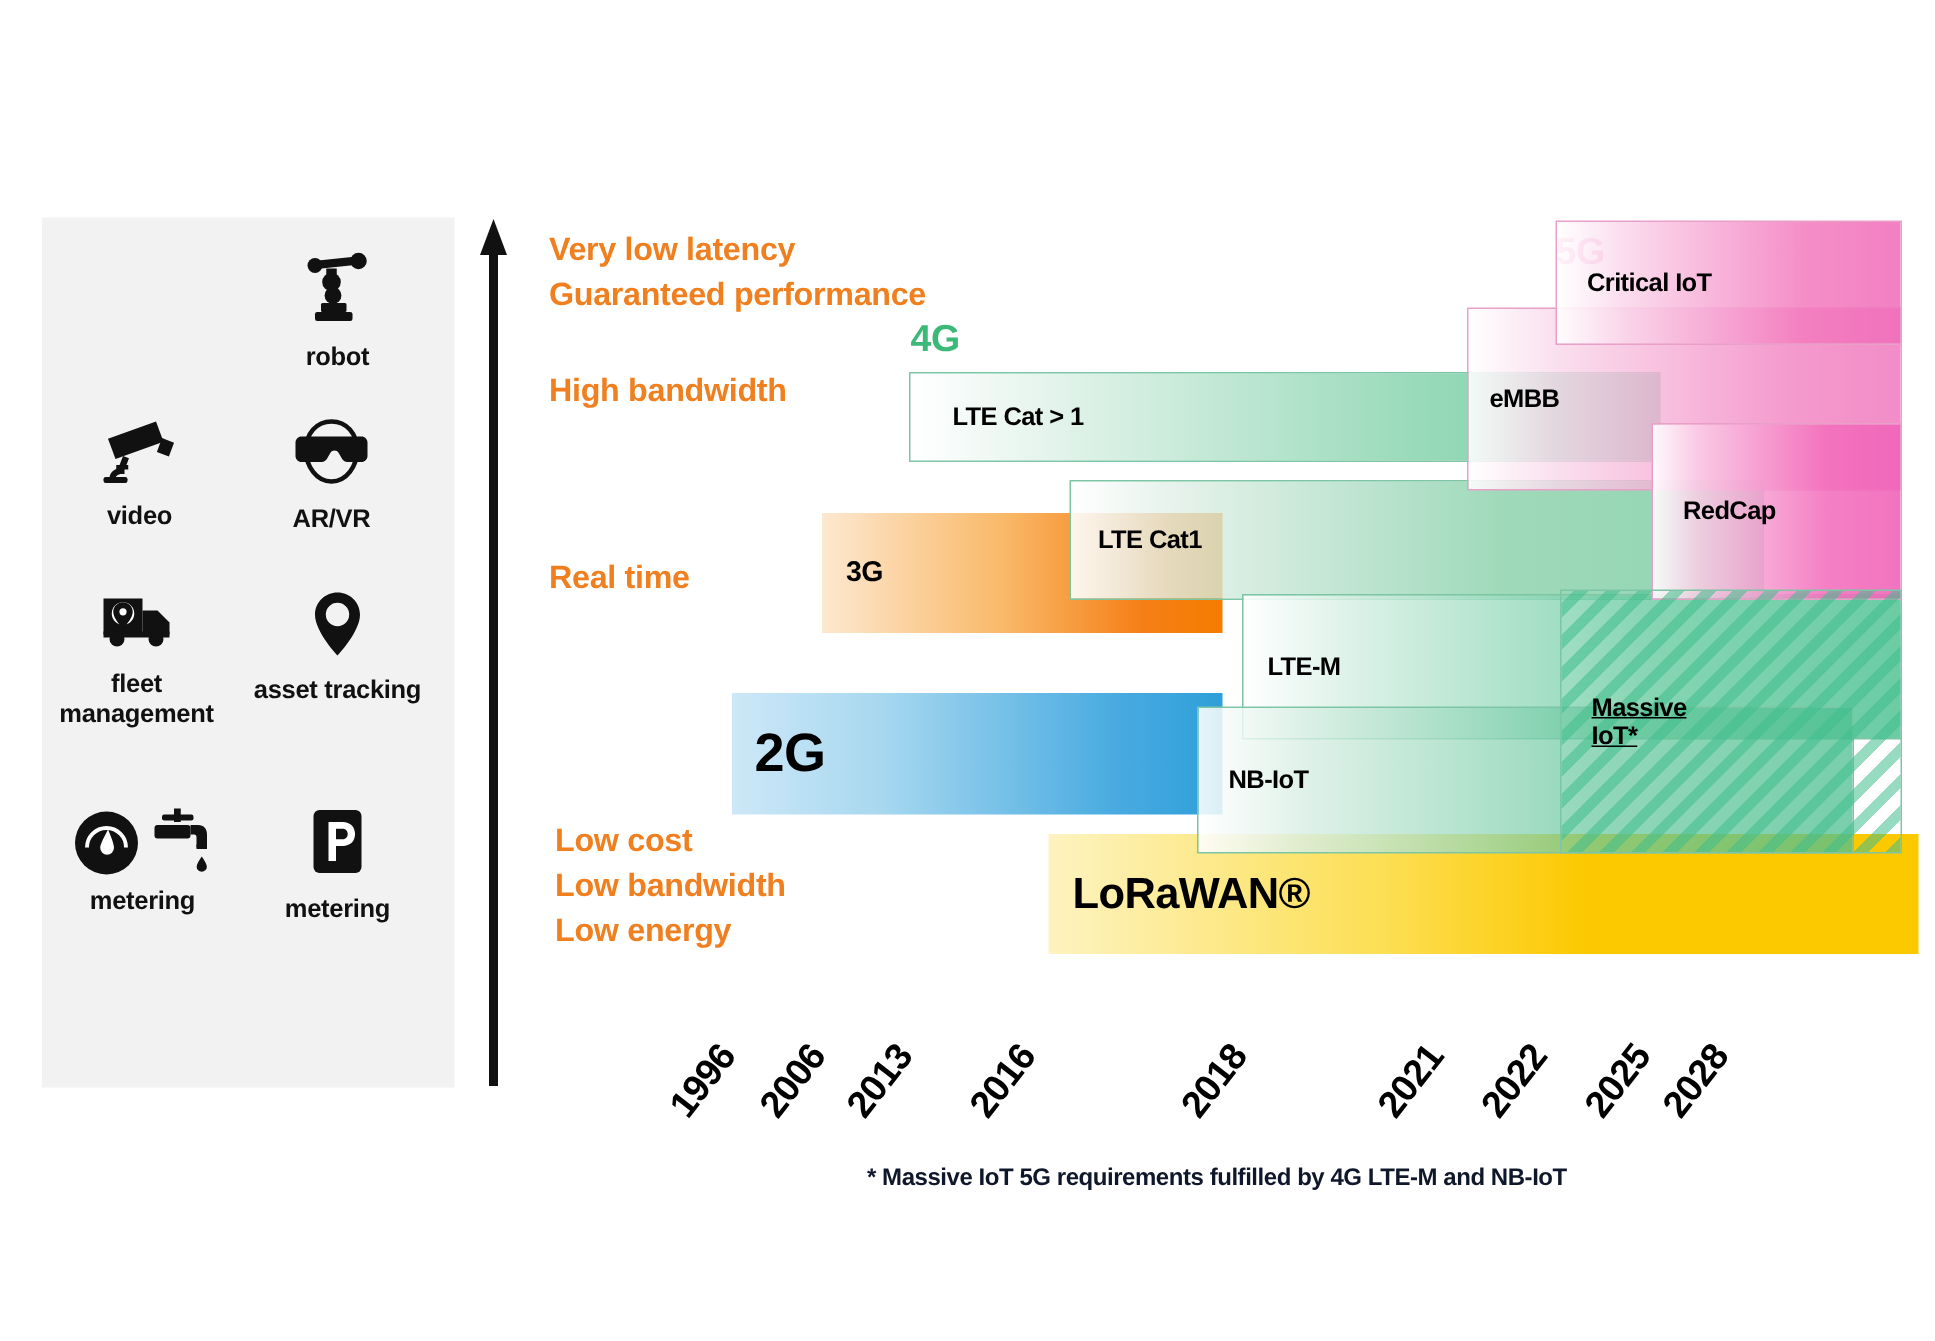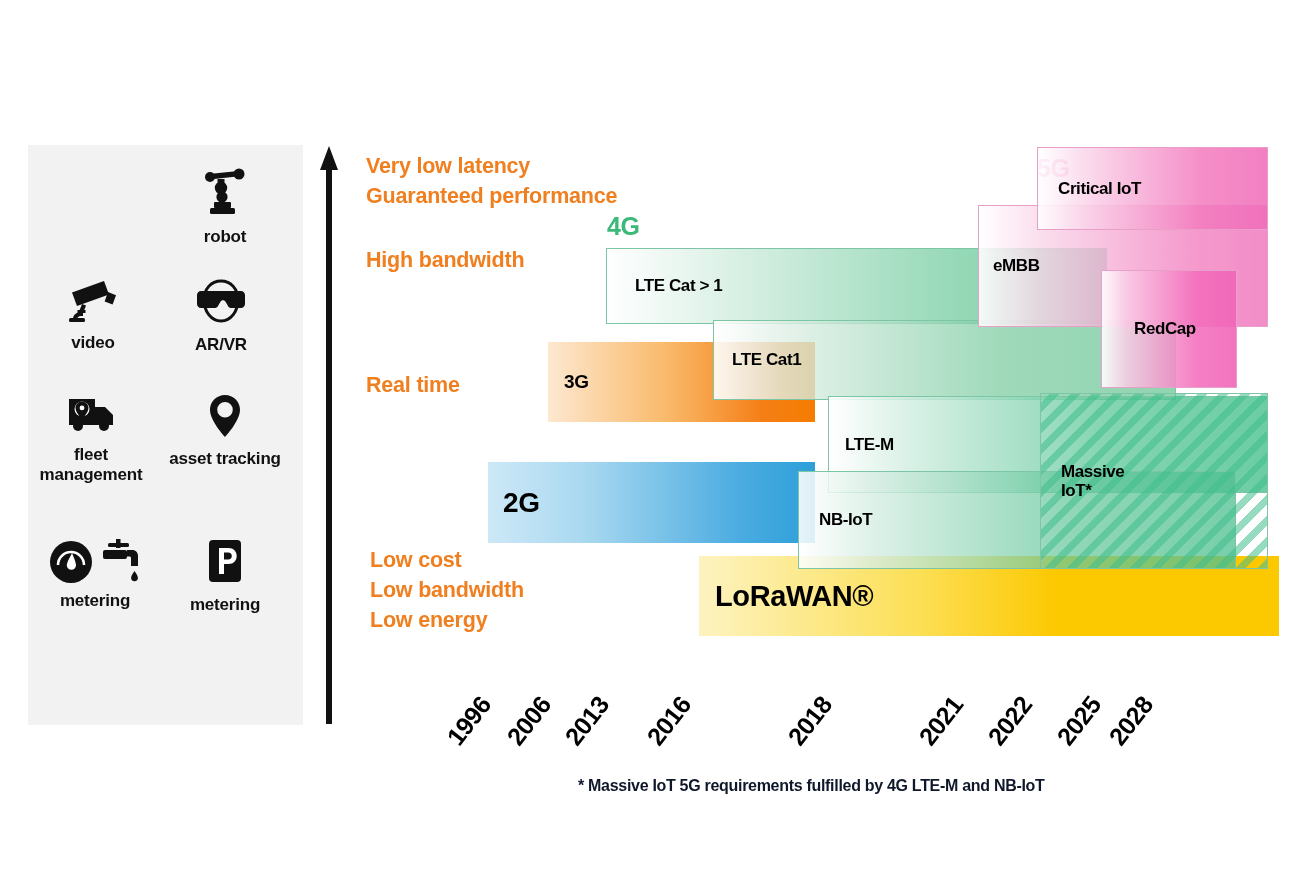--- a/index.html
+++ b/index.html
@@ -82,20 +82,21 @@
   .b-redcap{
     background:linear-gradient(90deg,rgba(255,255,255,0.9) 0%,rgba(250,205,230,0.86) 18%,rgba(243,110,188,0.88) 70%,rgba(240,100,184,0.9) 100%);
     border:1px solid #e9a0c8;
   }
   .b-massive{
     border:1px solid #7cc6a6;
     background:
       repeating-linear-gradient(-45deg,
         rgba(64,190,140,0.55) 0px, rgba(64,190,140,0.55) 7px,
         rgba(255,255,255,0.0) 7px, rgba(255,255,255,0.0) 15px);
+    text-decoration: underline;
   }
 
   
   .year{
     position:absolute;font-weight:700;font-size:25px;color:#000;
     transform-origin:left bottom;transform:rotate(-52deg);
     letter-spacing:-0.5px;white-space:nowrap;
   }
 
   
@@ -227,28 +228,28 @@
 Low energy</div>
 
   <div class="gentag" style="left:607px;top:212px;color:#3cb878;text-align:center;">4G</div>
   <div class="gentag" style="left:1037px;top:113px;color:#f178bd;margin-top:41px;">5G</div>
 
   <div class="bar b-lora" style="left:688px;top:556px;width:580px;height:80px;padding-left:16px;">
     <span class="bar-label" style="font-size:29px;">LoRaWAN®</span>
   </div>
 
   <div class="bar b-2g" style="left:488px;top:462px;width:327px;height:81px;padding-left:15px;">
-    <span class="bar-label" style="font-size:28px;">2G</span>
+    <span class="bar-label" style="font-size:36px;">2G</span>
   </div>
 
   <div class="bar b-3g" style="left:548px;top:342px;width:267px;height:80px;padding-left:16px;">
     <span class="bar-label" style="font-size:19px;">3G</span>
   </div>
 
-  <div class="bar b-lte1" style="left:606px;top:248px;width:501px;height:76px;padding-left:28px;">
+  <div class="bar b-lte1" style="left:606px;top:248px;width:501px;height:60px;padding-left:28px;">
     <span class="bar-label">LTE Cat &gt; 1</span>
   </div>
 
   <div class="bar b-ltecat1" style="left:713px;top:320px;width:463px;height:80px;padding-left:18px;">
     <span class="bar-label">LTE Cat1</span>
   </div>
 
   <div class="bar b-ltem" style="left:828px;top:396px;width:440px;height:97px;padding-left:16px;">
     <span class="bar-label">LTE-M</span>
   </div>
@@ -258,21 +259,21 @@
   </div>
 
   <div class="bar b-embb" style="left:978px;top:205px;width:290px;height:122px;padding-left:14px;">
     <span class="bar-label">eMBB</span>
   </div>
 
   <div class="bar b-critical" style="left:1037px;top:147px;width:231px;height:83px;padding-left:20px;">
     <span class="bar-label">Critical IoT</span>
   </div>
 
-  <div class="bar b-redcap" style="left:1101px;top:270px;width:136px;height:118px;padding-left:32px;">
+  <div class="bar b-redcap" style="left:1101px;top:282px;width:167px;height:118px;padding-left:20px;">
     <span class="bar-label">RedCap</span>
   </div>
 
   <div class="bar b-massive" style="left:1040px;top:393px;width:228px;height:176px;padding-left:20px;">
     <span class="bar-label">Massive
 IoT*</span>
   </div>
 
   <div class="year" style="left:464px;top:722px;">1996</div>
   <div class="year" style="left:524px;top:722px;">2006</div>

